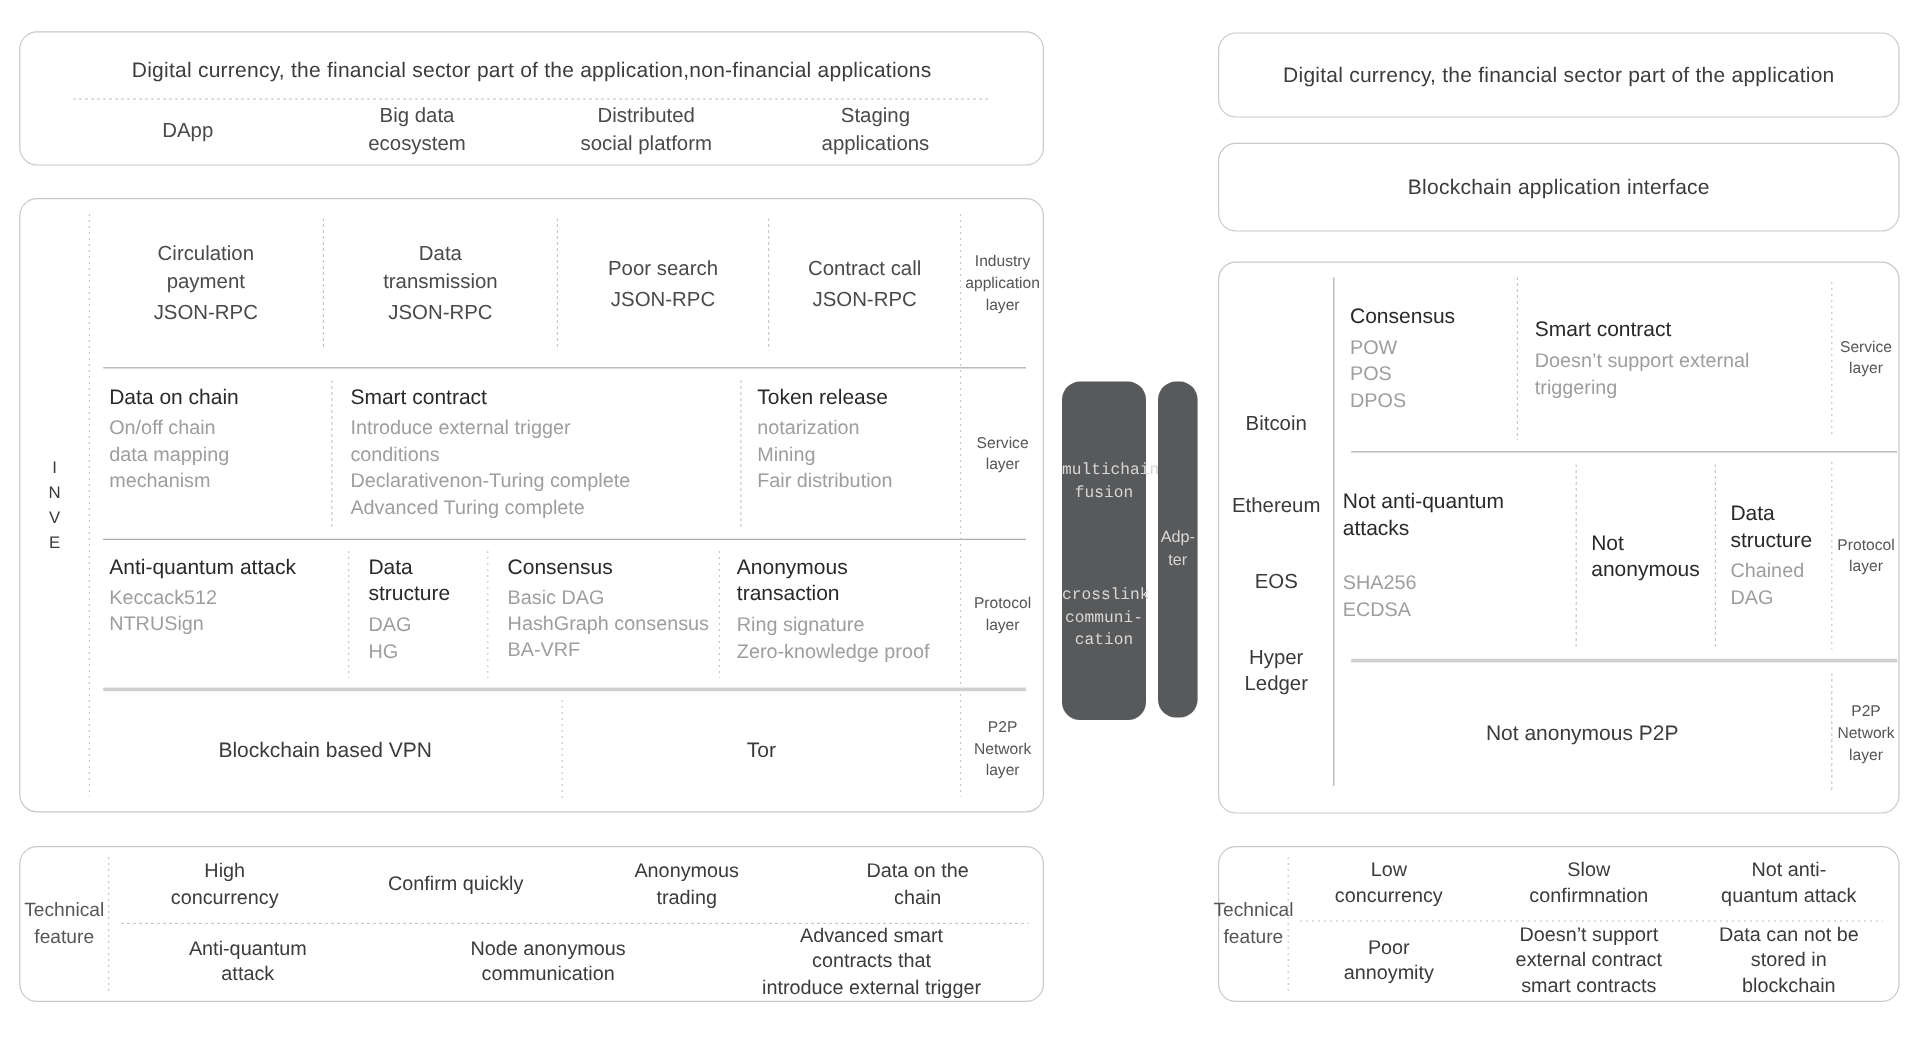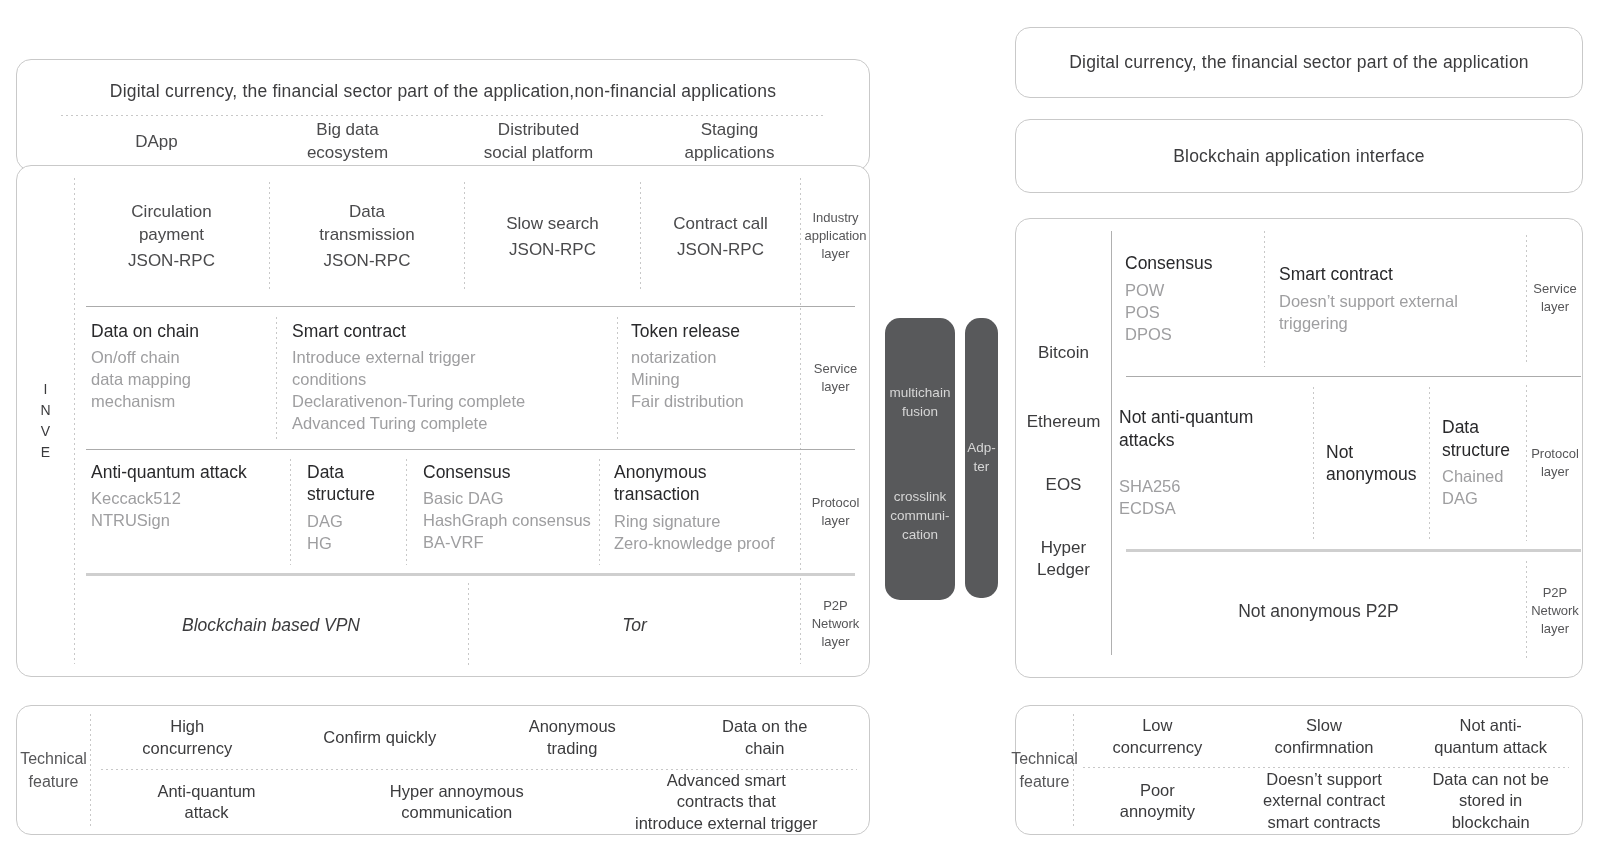--- a/index.html
+++ b/index.html
@@ -27,32 +27,32 @@
   .body{font-size:16.5px;color:var(--muted);line-height:1.33;margin-top:5px;}
   .cellTitle{font-size:17px;color:var(--text);line-height:1.35;}
   .cellSub{font-size:17px;color:var(--text);line-height:1.35;margin-top:3px;}
   .layerLbl{position:absolute;display:flex;align-items:center;justify-content:center;text-align:center;
             font-size:13px;color:var(--layer);line-height:1.38;}
   .bigLbl{font-size:17.5px;color:var(--dark);}
   .feat{font-size:16.5px;color:var(--dark);line-height:1.3;}
   .fcol{flex:1;display:flex;align-items:center;justify-content:center;text-align:center;}
   .chainLbl{position:absolute;left:0;width:95px;text-align:center;font-size:17px;color:var(--dark);line-height:1.3;}
   .bar{position:absolute;background:var(--barBg);border-radius:15px;}
-  .barTxt{position:absolute;width:100%;text-align:center;font-size:13.5px;color:var(--barText);line-height:1.4;}
+  .barTxt{position:absolute;width:100%;text-align:center;font-size:13.5px;color:var(--barText);line-height:1.4;font-family:Liberation Mono, monospace;}
   .inve{position:absolute;left:0;top:0;bottom:0;width:57px;display:flex;align-items:center;justify-content:center;
         text-align:center;font-size:14px;color:var(--dark);line-height:1.5;}
   .titleTxt{font-size:17.5px;color:#3c3c3e;letter-spacing:0.2px;}
   .smallLbl{font-size:16px;color:var(--layer);line-height:1.45;}
 </style>
 </head>
 <body>
 
 <div class="canvas">
 
-  <section class="box" style="left:16px;top:26px;width:854px;height:112px;margin-top:33px;">
+  <section class="box" style="left:16px;top:26px;width:854px;height:112px;">
     <div class="abs flexc" style="left:0;right:0;top:10px;height:42px;">
       <span class="titleTxt">Digital currency, the financial sector part of the application,non-financial applications</span>
     </div>
     <div class="hdot abs" style="left:44px;right:44px;top:55px;"></div>
     <div class="row" style="left:44px;right:44px;top:58px;height:48px;">
       <div class="fcol cellTitle pre">DApp</div>
       <div class="fcol cellTitle pre">Big data
 ecosystem</div>
       <div class="fcol cellTitle pre">Distributed
 social platform</div>
@@ -76,21 +76,21 @@
         <div class="cellSub">JSON-RPC</div>
       </div>
       <div class="vdot" style="margin:14px 0;"></div>
       <div class="cell center" style="flex:0 0 194px;">
         <div class="cellTitle pre">Data
 transmission</div>
         <div class="cellSub">JSON-RPC</div>
       </div>
       <div class="vdot" style="margin:14px 0;"></div>
       <div class="cell center" style="flex:0 0 175px;">
-        <div class="cellTitle pre">Slow search</div>
+        <div class="cellTitle pre">Poor search</div>
         <div class="cellSub">JSON-RPC</div>
       </div>
       <div class="vdot" style="margin:14px 0;"></div>
       <div class="cell center" style="flex:1;">
         <div class="cellTitle pre">Contract call</div>
         <div class="cellSub">JSON-RPC</div>
       </div>
     </div>
     <div class="hline" style="left:69px;top:140px;width:769px;"></div>
 
@@ -142,21 +142,21 @@
       <div class="vdot" style="margin:9px 0;"></div>
       <div class="cell" style="flex:1;padding:11px 0 0 14px;">
         <div class="head pre">Anonymous
 transaction</div>
         <div class="body pre">Ring signature
 Zero-knowledge proof</div>
       </div>
     </div>
     <div class="hline thick" style="left:69px;top:407px;width:769px;"></div>
 
-    <div class="row" style="left:57px;top:411px;width:726px;height:96px;font-style:italic;">
+    <div class="row" style="left:57px;top:411px;width:726px;height:96px;">
       <div class="cell center bigLbl" style="flex:0 0 394px;">Blockchain based VPN</div>
       <div class="vdot" style="margin:6px 0;"></div>
       <div class="cell center bigLbl" style="flex:1;">Tor</div>
     </div>
 
     <div class="layerLbl pre" style="left:783px;width:71px;top:0;height:140px;">Industry
 application
 layer</div>
     <div class="layerLbl pre" style="left:783px;width:71px;top:141px;height:142px;">Service
 layer</div>
@@ -177,21 +177,21 @@
       <div class="fcol feat pre">Confirm quickly</div>
       <div class="fcol feat pre">Anonymous
 trading</div>
       <div class="fcol feat pre">Data on the
 chain</div>
     </div>
     <div class="hdot abs" style="left:84px;right:12px;top:63px;"></div>
     <div class="row" style="left:74px;right:8px;top:64px;height:64px;">
       <div class="fcol feat pre" style="flex:0 0 30%;">Anti-quantum
 attack</div>
-      <div class="fcol feat pre" style="flex:0 0 35%;">Hyper annoymous
+      <div class="fcol feat pre" style="flex:0 0 35%;">Node anonymous
 communication</div>
       <div class="fcol feat pre" style="flex:0 0 35%;">Advanced smart
 contracts that
 introduce external trigger</div>
     </div>
   </section>
 
   <div class="bar" style="left:885px;top:318px;width:70px;height:282px;">
     <div class="barTxt pre" style="top:66px;">multichain
 fusion</div>

